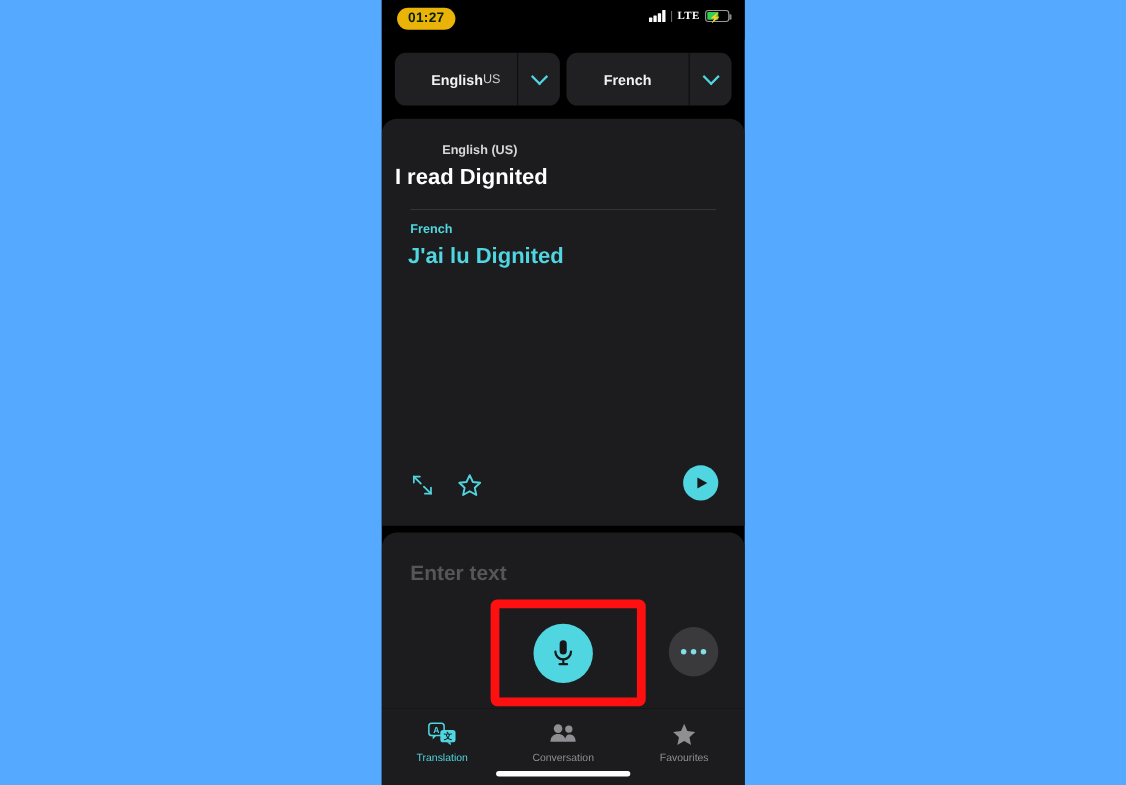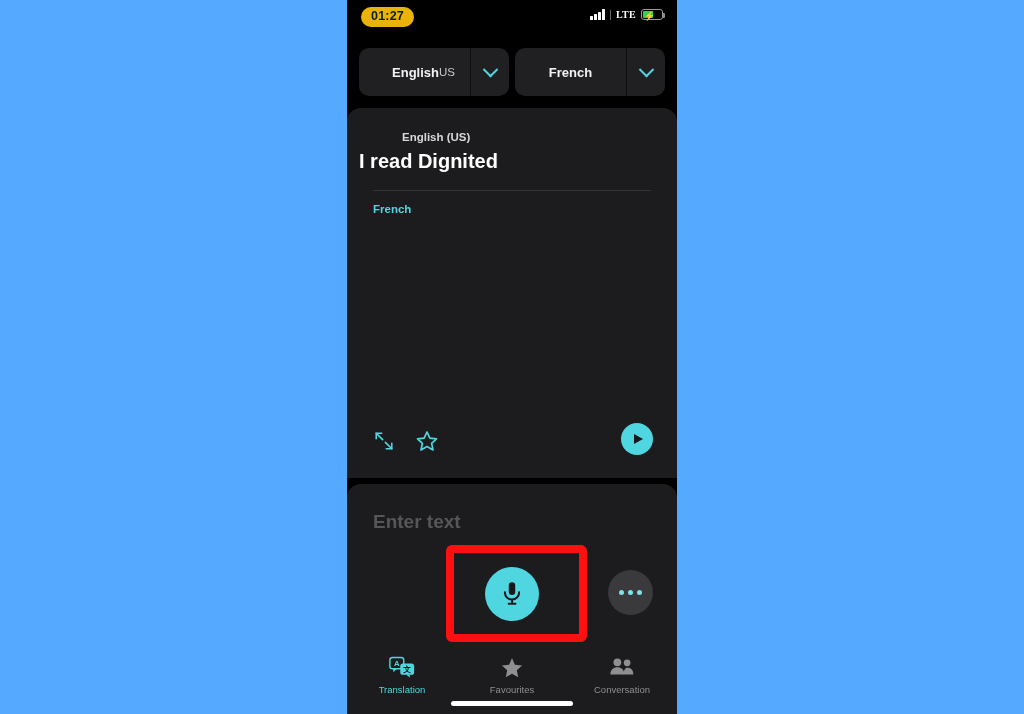--- a/index.html
+++ b/index.html
@@ -258,20 +258,21 @@
       </div>
     </div>
 
   </div>
 
   <div id="trans-card">
     <div id="src-label">English (US)</div>
     <div id="src-text">I read Dignited</div>
     <div id="divider"></div>
     <div id="tgt-label">French</div>
+    <div id="tgt-text">J'ai lu Dignited</div>
 
     <div id="card-actions">
       <svg id="expand-icon" viewBox="0 0 24 24" fill="none" stroke="#4fd6e0" stroke-width="1.7" stroke-linecap="round">
         <path d="M3.5 9.5 V3.5 H9.5"></path>
         <path d="M3.5 3.5 L10.5 10.5"></path>
         <path d="M20.5 14.5 V20.5 H14.5"></path>
         <path d="M20.5 20.5 L13.5 13.5"></path>
       </svg>
 
       <svg id="star-icon" viewBox="0 0 24 24" fill="none" stroke="#4fd6e0" stroke-width="1.7" stroke-linejoin="round">
@@ -299,37 +300,37 @@
           <rect x="13" y="8" width="16" height="13" rx="3" fill="#4fd6e0"></rect>
           <path d="M24 21 L24 24 L20 21 Z" fill="#4fd6e0"></path>
           <text x="21" y="18" font-size="9" font-family="Liberation Sans, sans-serif" fill="#101012" text-anchor="middle" font-weight="bold">文</text>
         </svg>
       </div>
       <div class="tab-label">Translation</div>
     </div>
 
     <div class="tab">
       <div class="tab-icon">
-        <svg width="24" height="23" viewBox="0 0 24 24" fill="#8e8e93">
-          <polygon points="12,2 15,9 22.5,9.8 17,14.8 18.5,22.2 12,18.4 5.5,22.2 7,14.8 1.5,9.8 9,9"></polygon>
-        </svg>
-      </div>
-      <div class="tab-label">Favourites</div>
-    </div>
-
-    <div class="tab">
-      <div class="tab-icon">
         <svg width="26" height="22" viewBox="0 0 28 22" fill="#8e8e93">
           <circle cx="9" cy="6" r="4.2"></circle>
           <circle cx="19.5" cy="6.5" r="3.6"></circle>
           <path d="M1.5 19 C1.5 13.8 5 11.4 9 11.4 C13 11.4 16.5 13.8 16.5 19 Z"></path>
           <path d="M15.5 19 C15.8 14.4 17.5 11.8 19.8 11.8 C23 11.8 26.2 13.6 26.2 19 Z"></path>
         </svg>
       </div>
       <div class="tab-label">Conversation</div>
+    </div>
+
+    <div class="tab">
+      <div class="tab-icon">
+        <svg width="24" height="23" viewBox="0 0 24 24" fill="#8e8e93">
+          <polygon points="12,2 15,9 22.5,9.8 17,14.8 18.5,22.2 12,18.4 5.5,22.2 7,14.8 1.5,9.8 9,9"></polygon>
+        </svg>
+      </div>
+      <div class="tab-label">Favourites</div>
     </div>
 
     <div id="home-indicator"></div>
   </div>
 
 </div>
 
 <div id="mic-btn">
   <svg width="26" height="28" viewBox="0 0 24 26" fill="#18181a">
     <rect x="9" y="2" width="6" height="12" rx="3"></rect>

